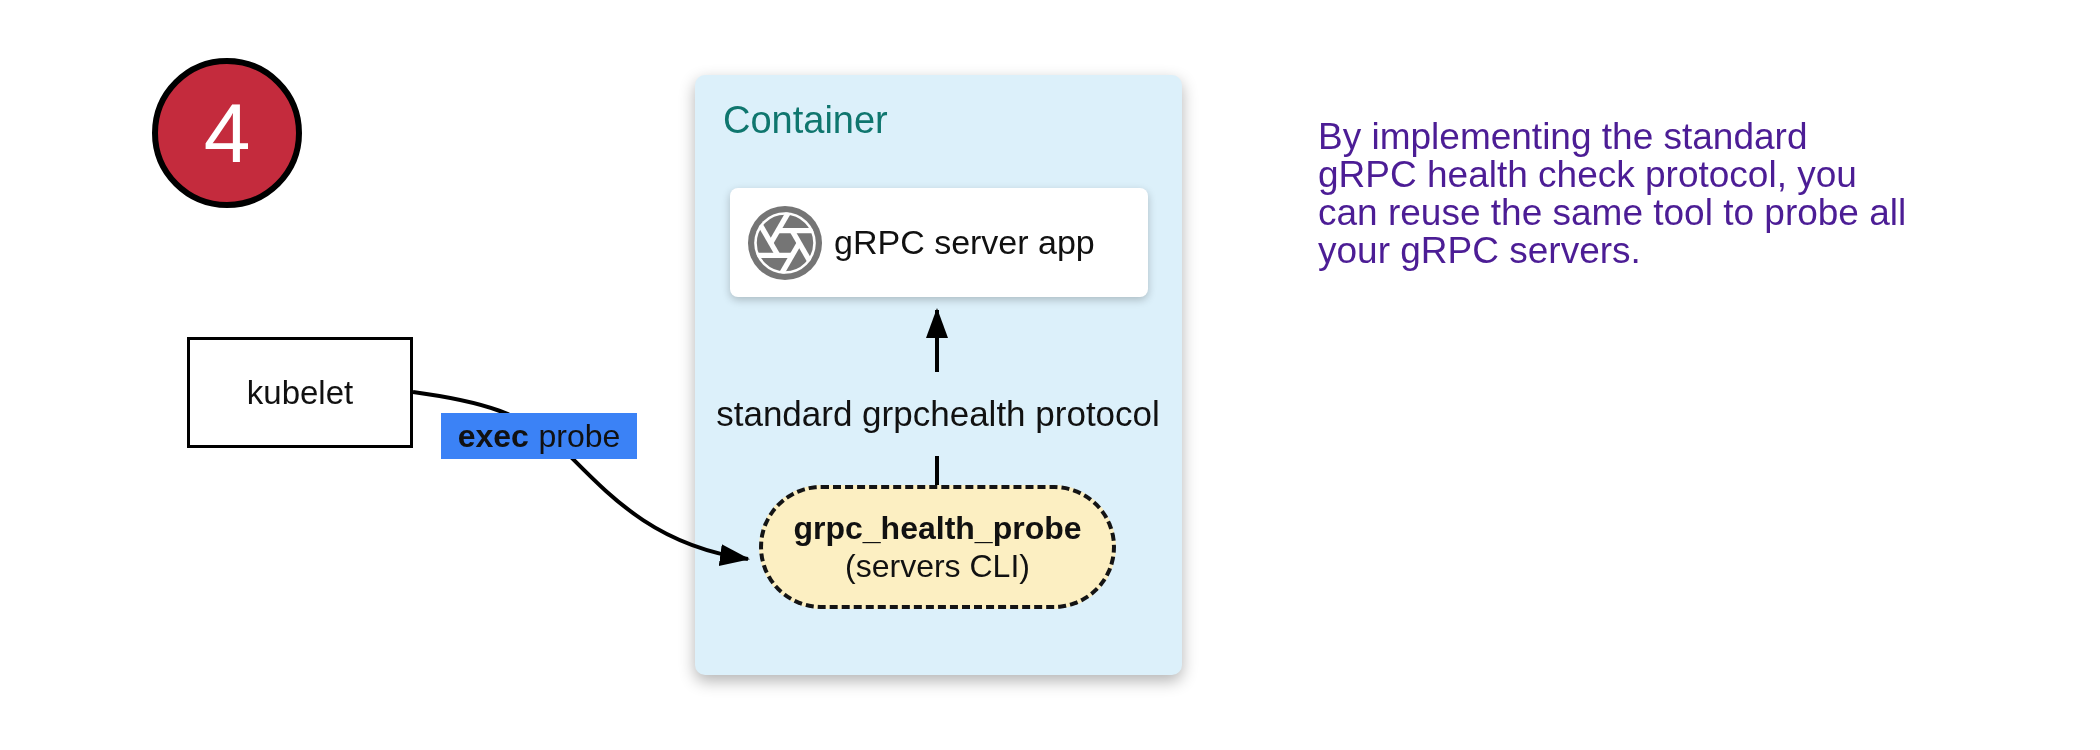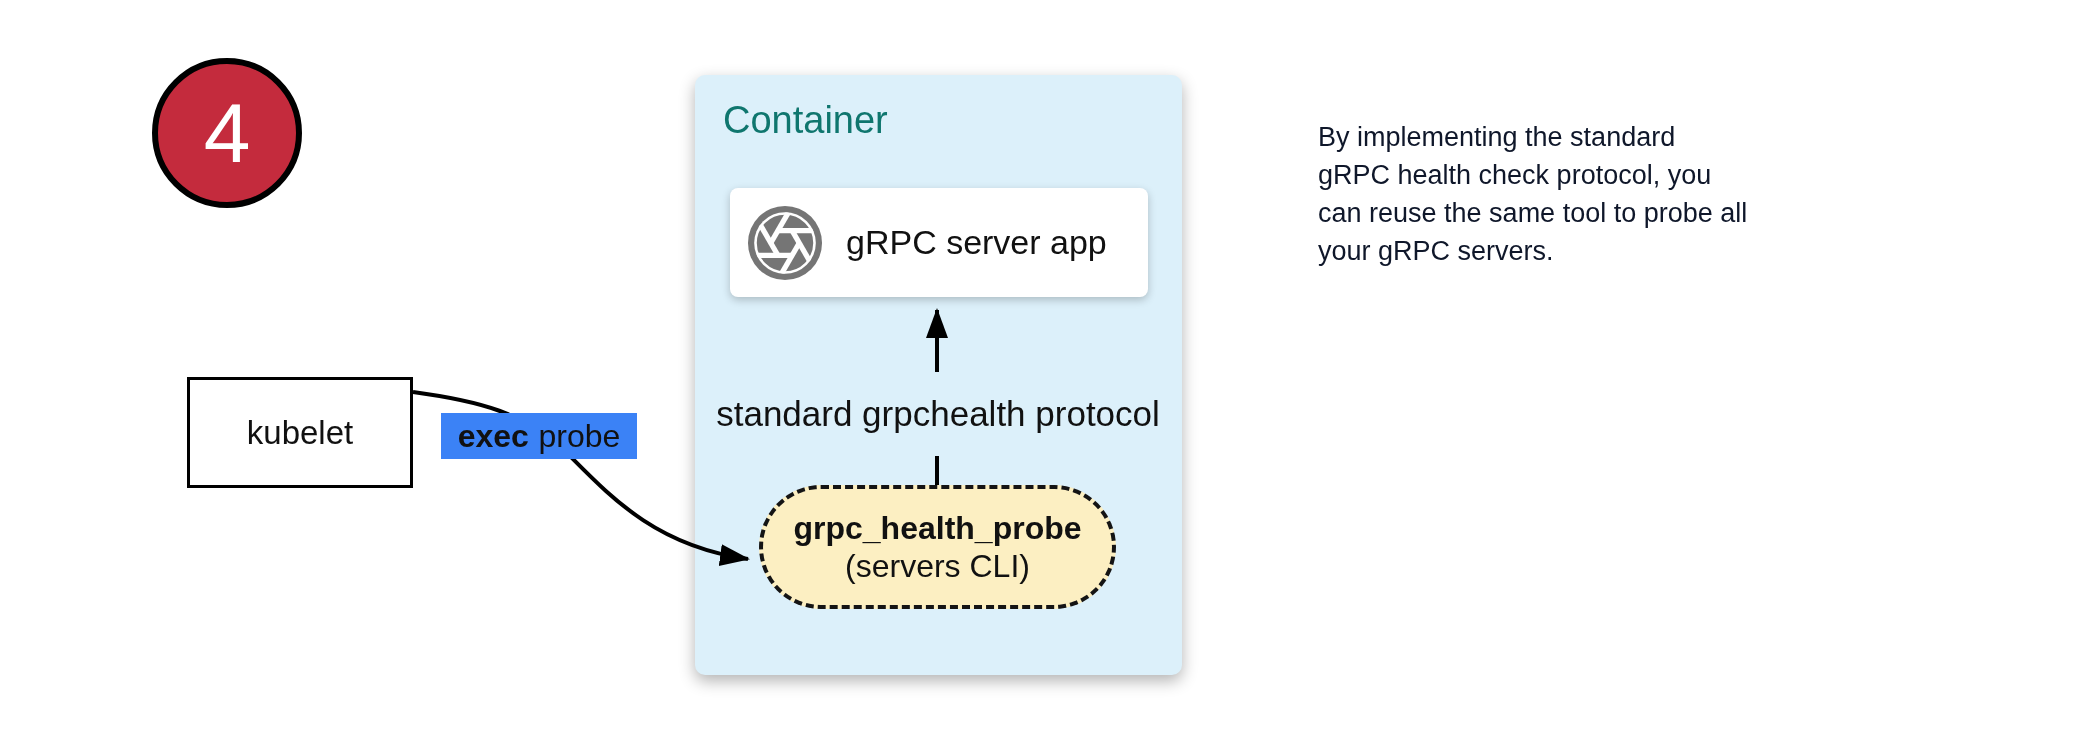--- a/index.html
+++ b/index.html
@@ -21,42 +21,41 @@
     display:flex;align-items:center;justify-content:center;
   }
   .badge span{color:#fff;font-size:84px;line-height:1;}
 
   
   .kubelet{
     position:absolute;left:187px;top:337px;width:226px;height:111px;
     background:#fff;border:3px solid #000;
     display:flex;align-items:center;justify-content:center;
     font-size:33px;
-    margin-top:40px;
   }
 
   
   .container-box{
     position:absolute;left:695px;top:75px;width:487px;height:600px;
     background:var(--blue);border-radius:10px;
     box-shadow:0 6px 16px rgba(0,0,0,0.30);
   }
   .container-title{
     position:absolute;left:28px;top:24px;font-size:38px;color:#0f766e;
   }
 
   
   .server-box{
     position:absolute;left:730px;top:188px;width:418px;height:109px;
     background:#fff;border-radius:8px;
     box-shadow:0 3px 9px rgba(0,0,0,0.22);
     display:flex;align-items:center;padding-left:18px;
   }
   .server-box .icon{width:74px;height:74px;flex:0 0 auto;display:block;}
-  .server-box .lbl{font-size:34px;margin-left:24px;white-space:nowrap;}
+  .server-box .lbl{font-size:34px;margin-left:12px;white-space:nowrap;}
 
   
   .probe-box{
     position:absolute;left:759px;top:485px;width:357px;height:124px;
     background:var(--yellow);border:4px dashed #141414;border-radius:64px;
     display:flex;flex-direction:column;align-items:center;justify-content:center;
     text-align:center;
   }
   .probe-box .t1{font-weight:bold;font-size:32px;line-height:38px;}
   .probe-box .t2{font-size:32px;line-height:38px;}
@@ -75,21 +74,21 @@
   .proto-label{
     position:absolute;left:818px;top:372px;width:240px;height:84px;
     background:var(--blue);
     display:flex;flex-direction:row;align-items:center;justify-content:center;
     font-size:35px;line-height:40px;text-align:center;white-space:nowrap;
   }
 
   
   .note{
     position:absolute;left:1318px;top:118px;
-    font-size:27px;line-height:38px;color:#0f172a;white-space:nowrap;
+    font-size:37px;line-height:38px;color:#4c1d95;white-space:nowrap;
   }
 </style>
 </head>
 <body>
 
 <div class="stage">
 
   <div class="badge">
     <span>4</span>
   </div>

